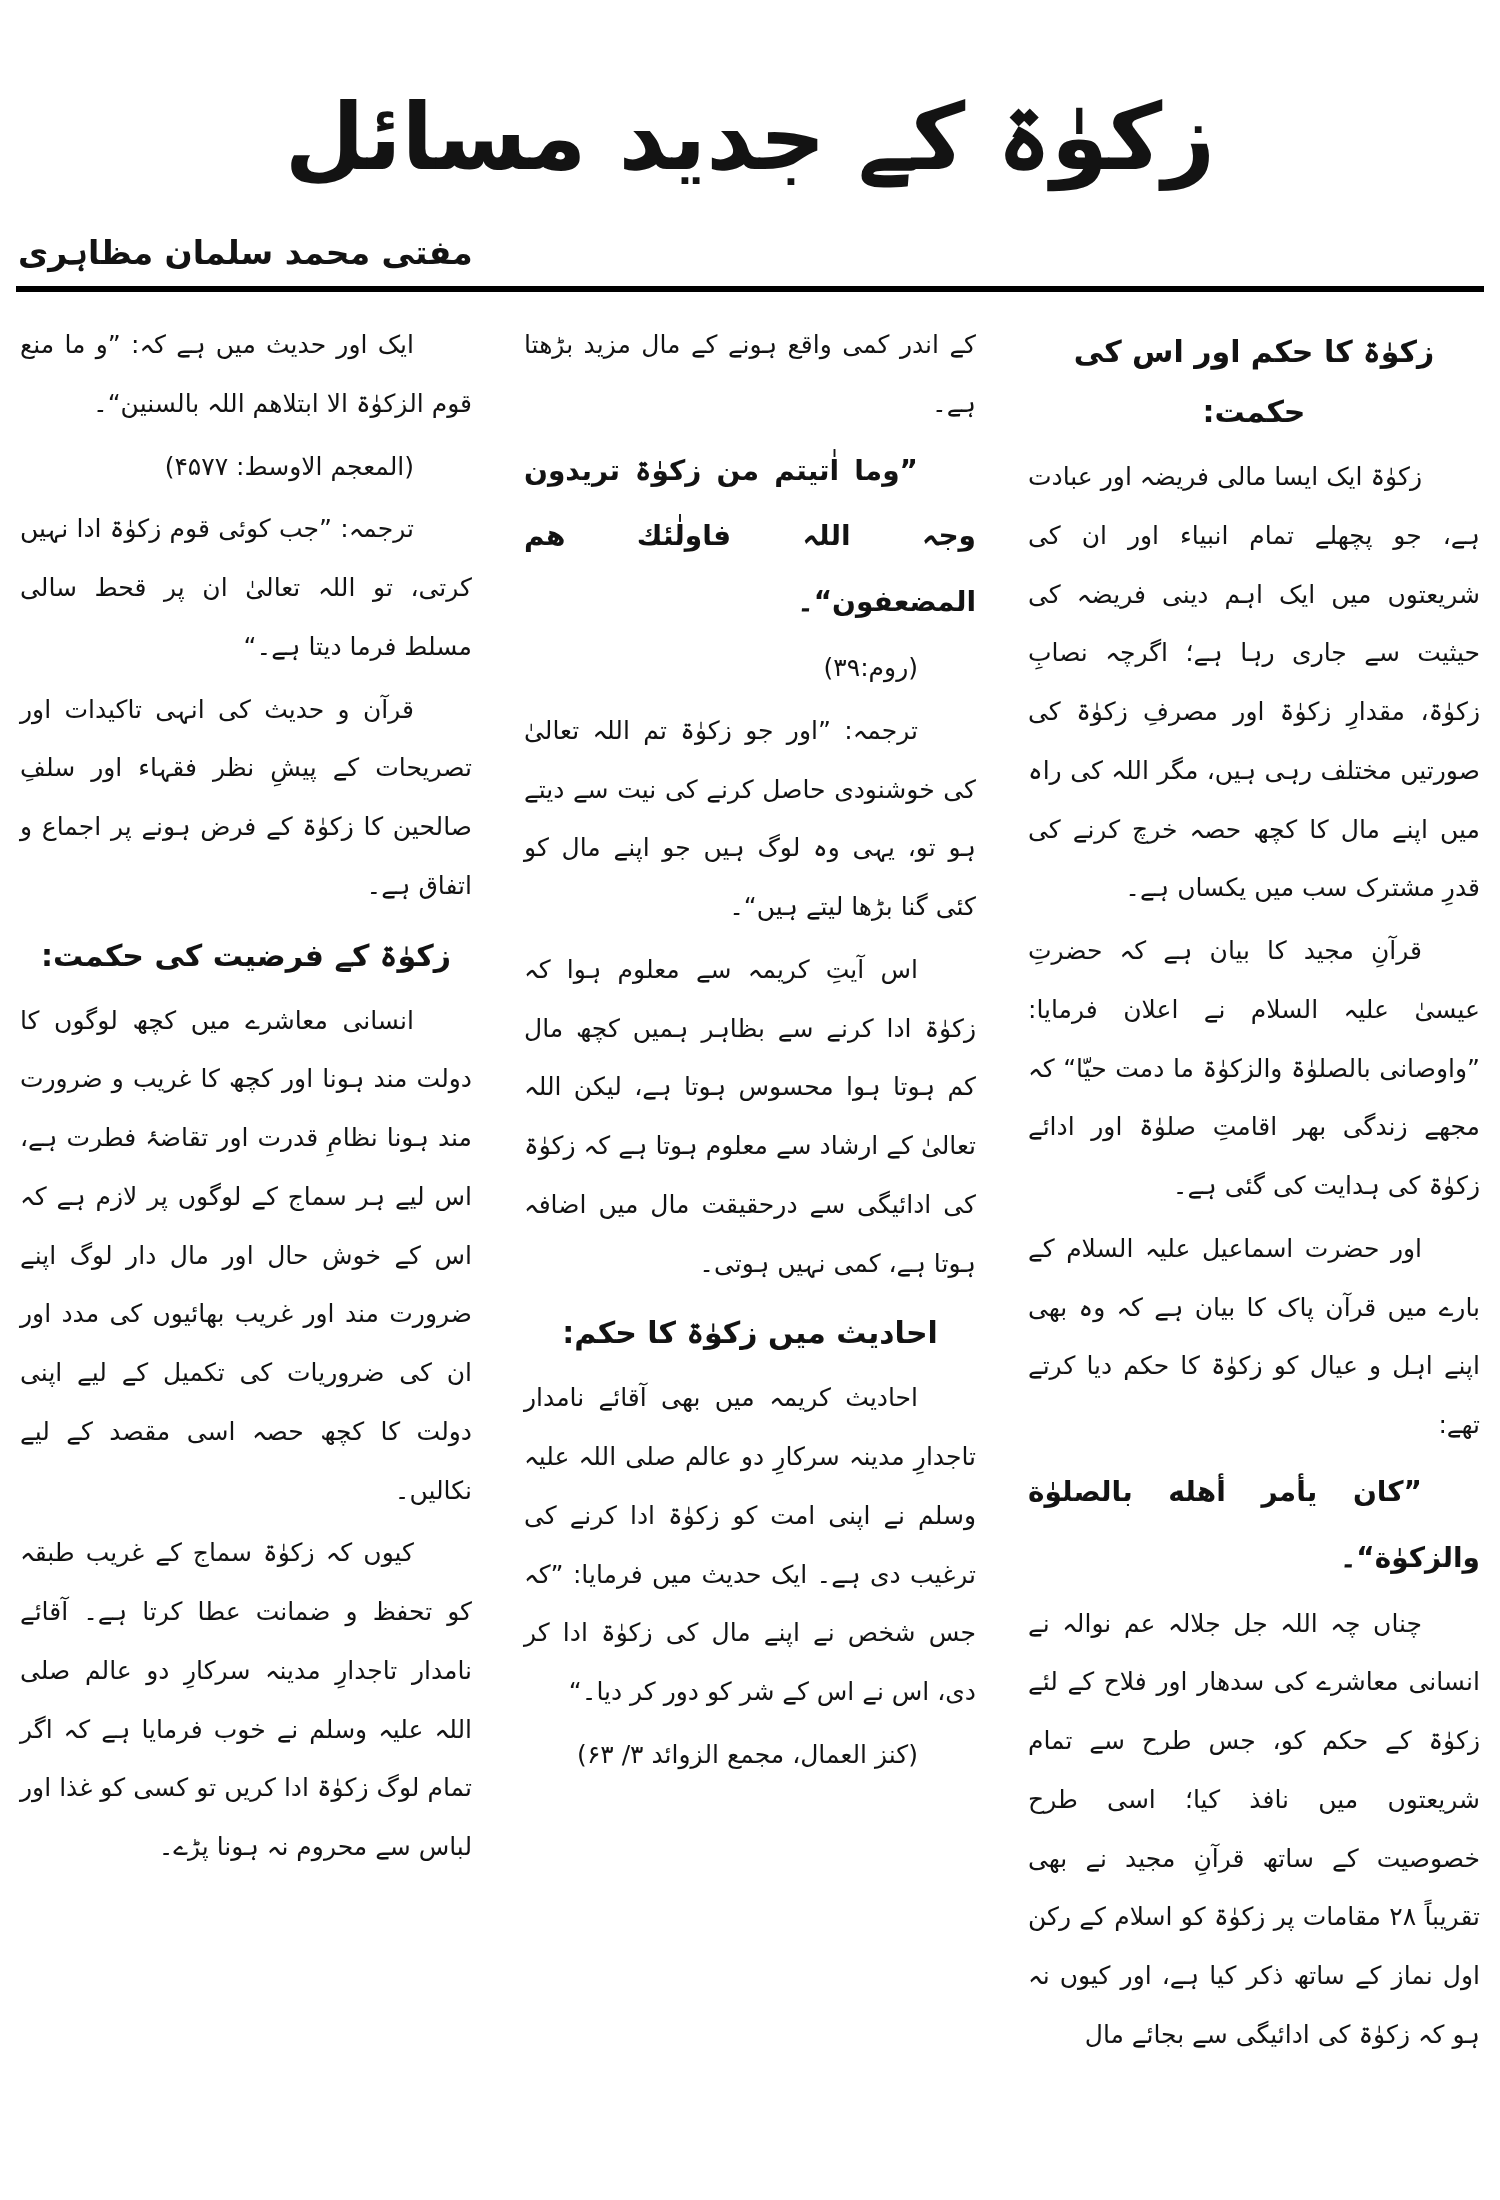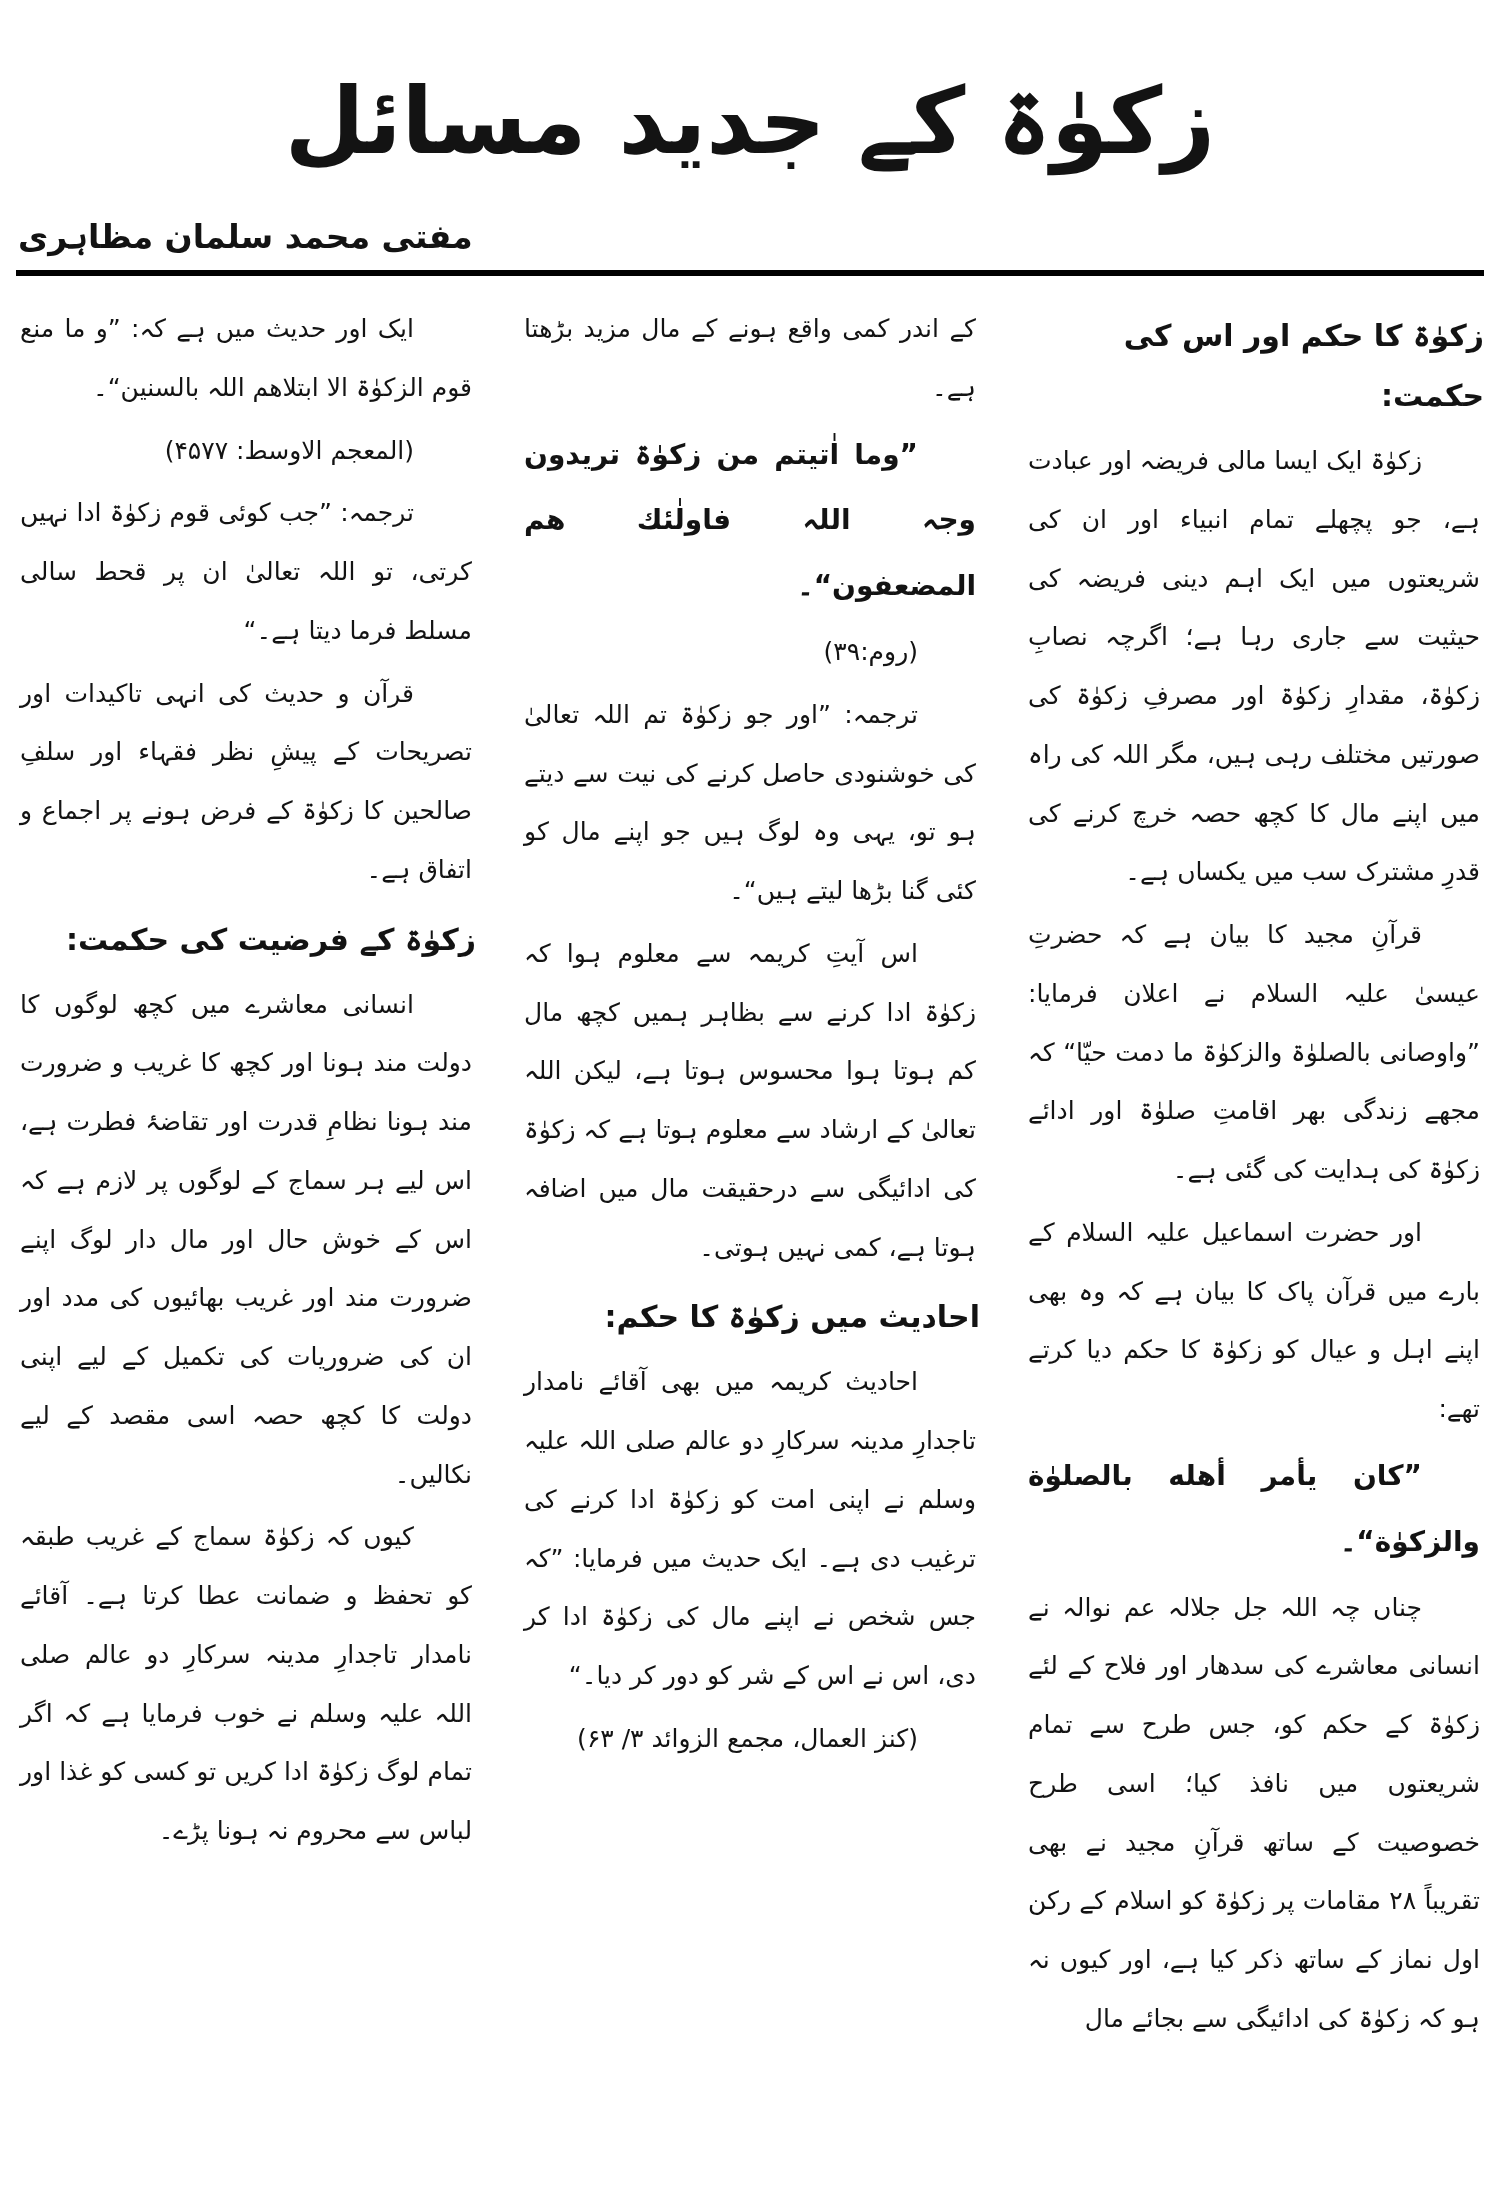--- a/index.html
+++ b/index.html
@@ -3,21 +3,21 @@
 <meta charset="utf-8">
 <style>
   * { margin:0; padding:0; box-sizing:border-box; }
   html,body { background:#ffffff; }
   body {
     width:1500px; height:2200px;
     font-family:"DejaVu Sans", sans-serif;
     color:#131313;
     overflow:hidden;
   }
-  .page { width:1500px; height:2030px; padding:0 16px; direction:rtl; }
+  .page { width:1500px; height:2030px; padding:16px 16px; direction:rtl; }
 
   .masthead { text-align:center; }
   .page-title {
     display:inline-block;
     padding-top:48px;
     font-size:92px;
     font-weight:bold;
     letter-spacing:-2px;
     line-height:1.6;
     font-family:"DejaVu Sans", sans-serif;
@@ -44,21 +44,21 @@
     font-size:25px;
     line-height:2.35;
   }
   .blk { margin:4px; }
   .h {
     font-weight:bold;
     font-size:30px;
     line-height:2.0;
     text-indent:0;
     margin:10px 0 6px 0;
-    text-align:right;
+    text-align:center;
   }
   .p { text-indent:58px; }
   .p.noindent { text-indent:0; }
   .q { font-weight:bold; text-indent:58px; font-size:28px; }
   .r { text-indent:58px; }
 </style>
 </head>
 <body>
 
 <div class="page">

